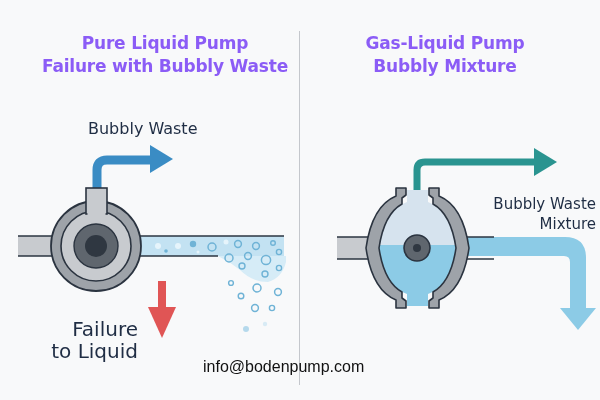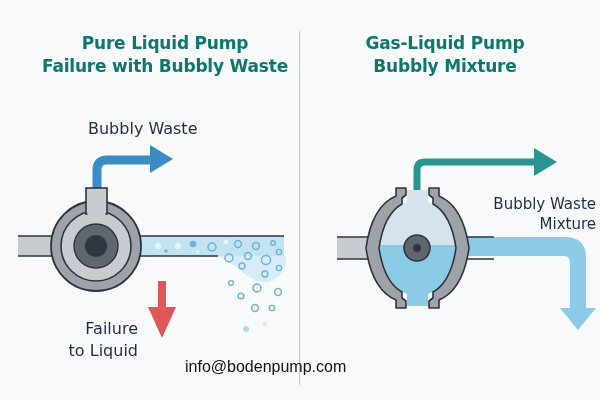--- a/index.html
+++ b/index.html
@@ -6,34 +6,34 @@
   body {
     width: 600px; height: 400px; overflow: hidden;
     background: #f8f9fa;
     font-family: "DejaVu Sans", "Liberation Sans", sans-serif;
     color: #1f2d44;
     position: relative;
   }
   .title {
     position: absolute; text-align: center; font-weight: bold;
     font-size: 17px; line-height: 23px; letter-spacing: -0.2px;
-    color: #0f766e; white-space: nowrap;
+    color: #8b5cf6; white-space: nowrap;
   }
   .label {
     position: absolute; text-align: right; font-size: 15px;
     line-height: 20px; color: #1f2d44; white-space: nowrap;
   }
   .label-bold { font-weight: bold; font-size: 16px; line-height: 22px; }
   .divider {
     position: absolute; left: 299px; top: 31px; width: 1px; height: 354px;
     background: #c4c7cc;
   }
   svg.scene { position: absolute; left: 0; top: 0; }
   .email {
-    position: absolute; left: 185px; top: 358px; font-size: 16px;
+    position: absolute; left: 203px; top: 358px; font-size: 16px;
     color: #111; white-space: nowrap; font-family: "Liberation Sans", sans-serif;
   }
   .line { display: block; }
 </style>
 </head>
 <body>
 
 <div class="title" style="left:30px; top:32px; width:270px;">
   <span class="line">Pure Liquid Pump</span>
   <span class="line">Failure with Bubbly Waste</span>
@@ -137,21 +137,21 @@
       <path d="M439 188 L429 188 L429 195 L433 198 L433 204 Q451 214 456 248 Q451 282 433 292 L433 298 L429 301 L429 308 L439 308 L439 300 Q463 290 469 248 Q463 206 439 196 Z" fill="#9ea3a9" stroke="#2b3440" stroke-width="1.6" stroke-linejoin="round"></path>
 
       <circle cx="417" cy="248" r="13" fill="#5f666e" stroke="#2b3440" stroke-width="1.6"></circle>
       <circle cx="417" cy="248" r="4" fill="#2f3741"></circle>
     </g>
   </g>
 </svg>
 
 <div class="label label-bold" style="left:88px; top:118px; font-weight:normal; font-size:16px;">Bubbly Waste</div>
 
-<div class="label" style="left:38px; top:318px; width:100px; font-size:16px; line-height:22px;">
+<div class="label" style="left:38px; top:318px; width:100px; font-size:20px; line-height:22px;">
   <span class="line">Failure</span>
   <span class="line">to Liquid</span>
 </div>
 
 <div class="label" style="left:470px; top:194px; width:126px; font-size:15px; line-height:20px;">
   <span class="line">Bubbly Waste</span>
   <span class="line">Mixture</span>
 </div>
 
 <div class="email">info@bodenpump.com</div>

